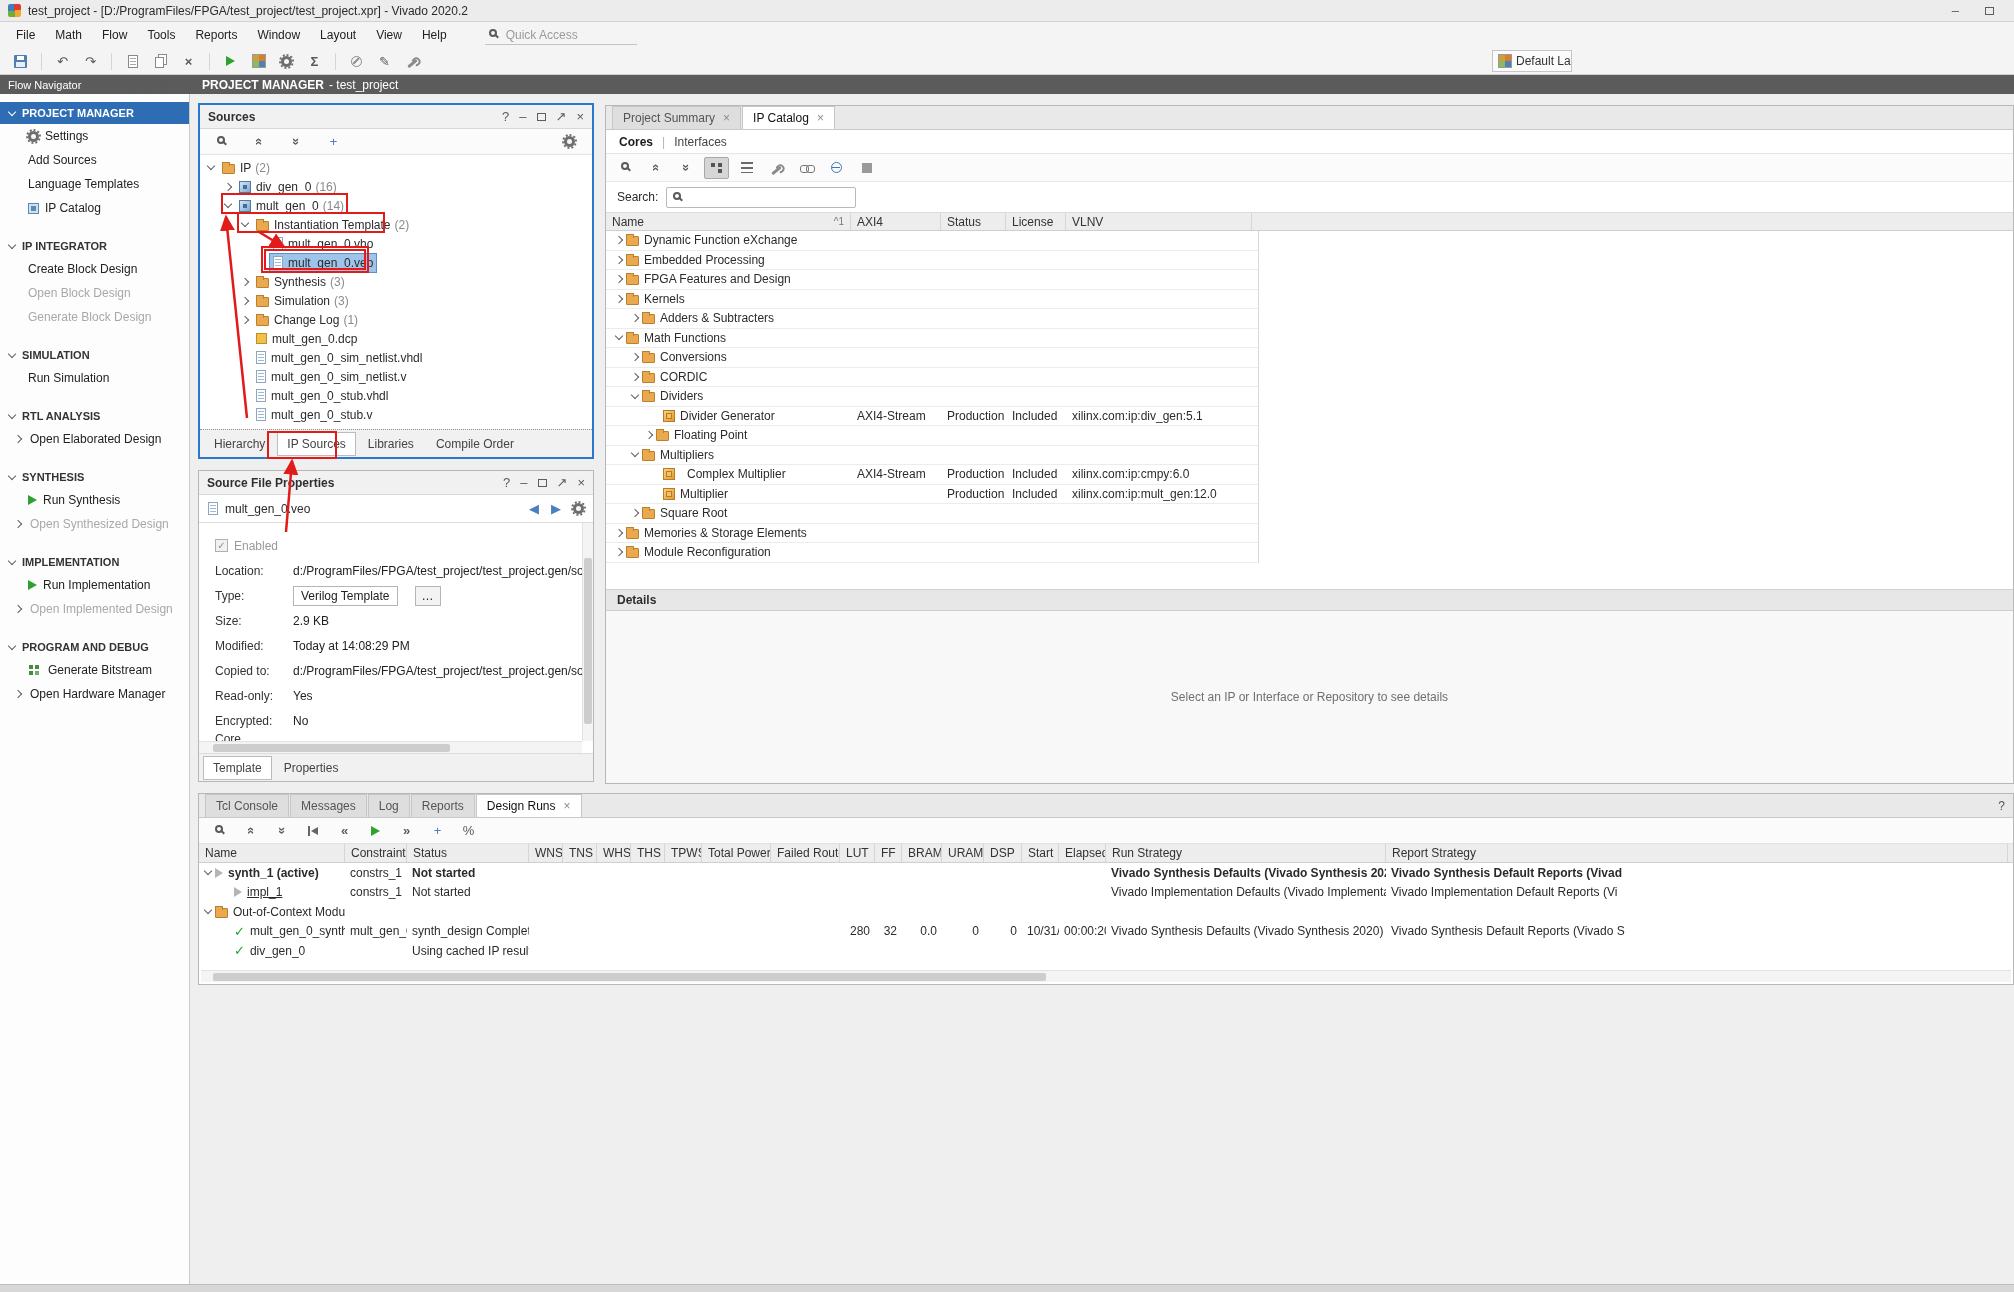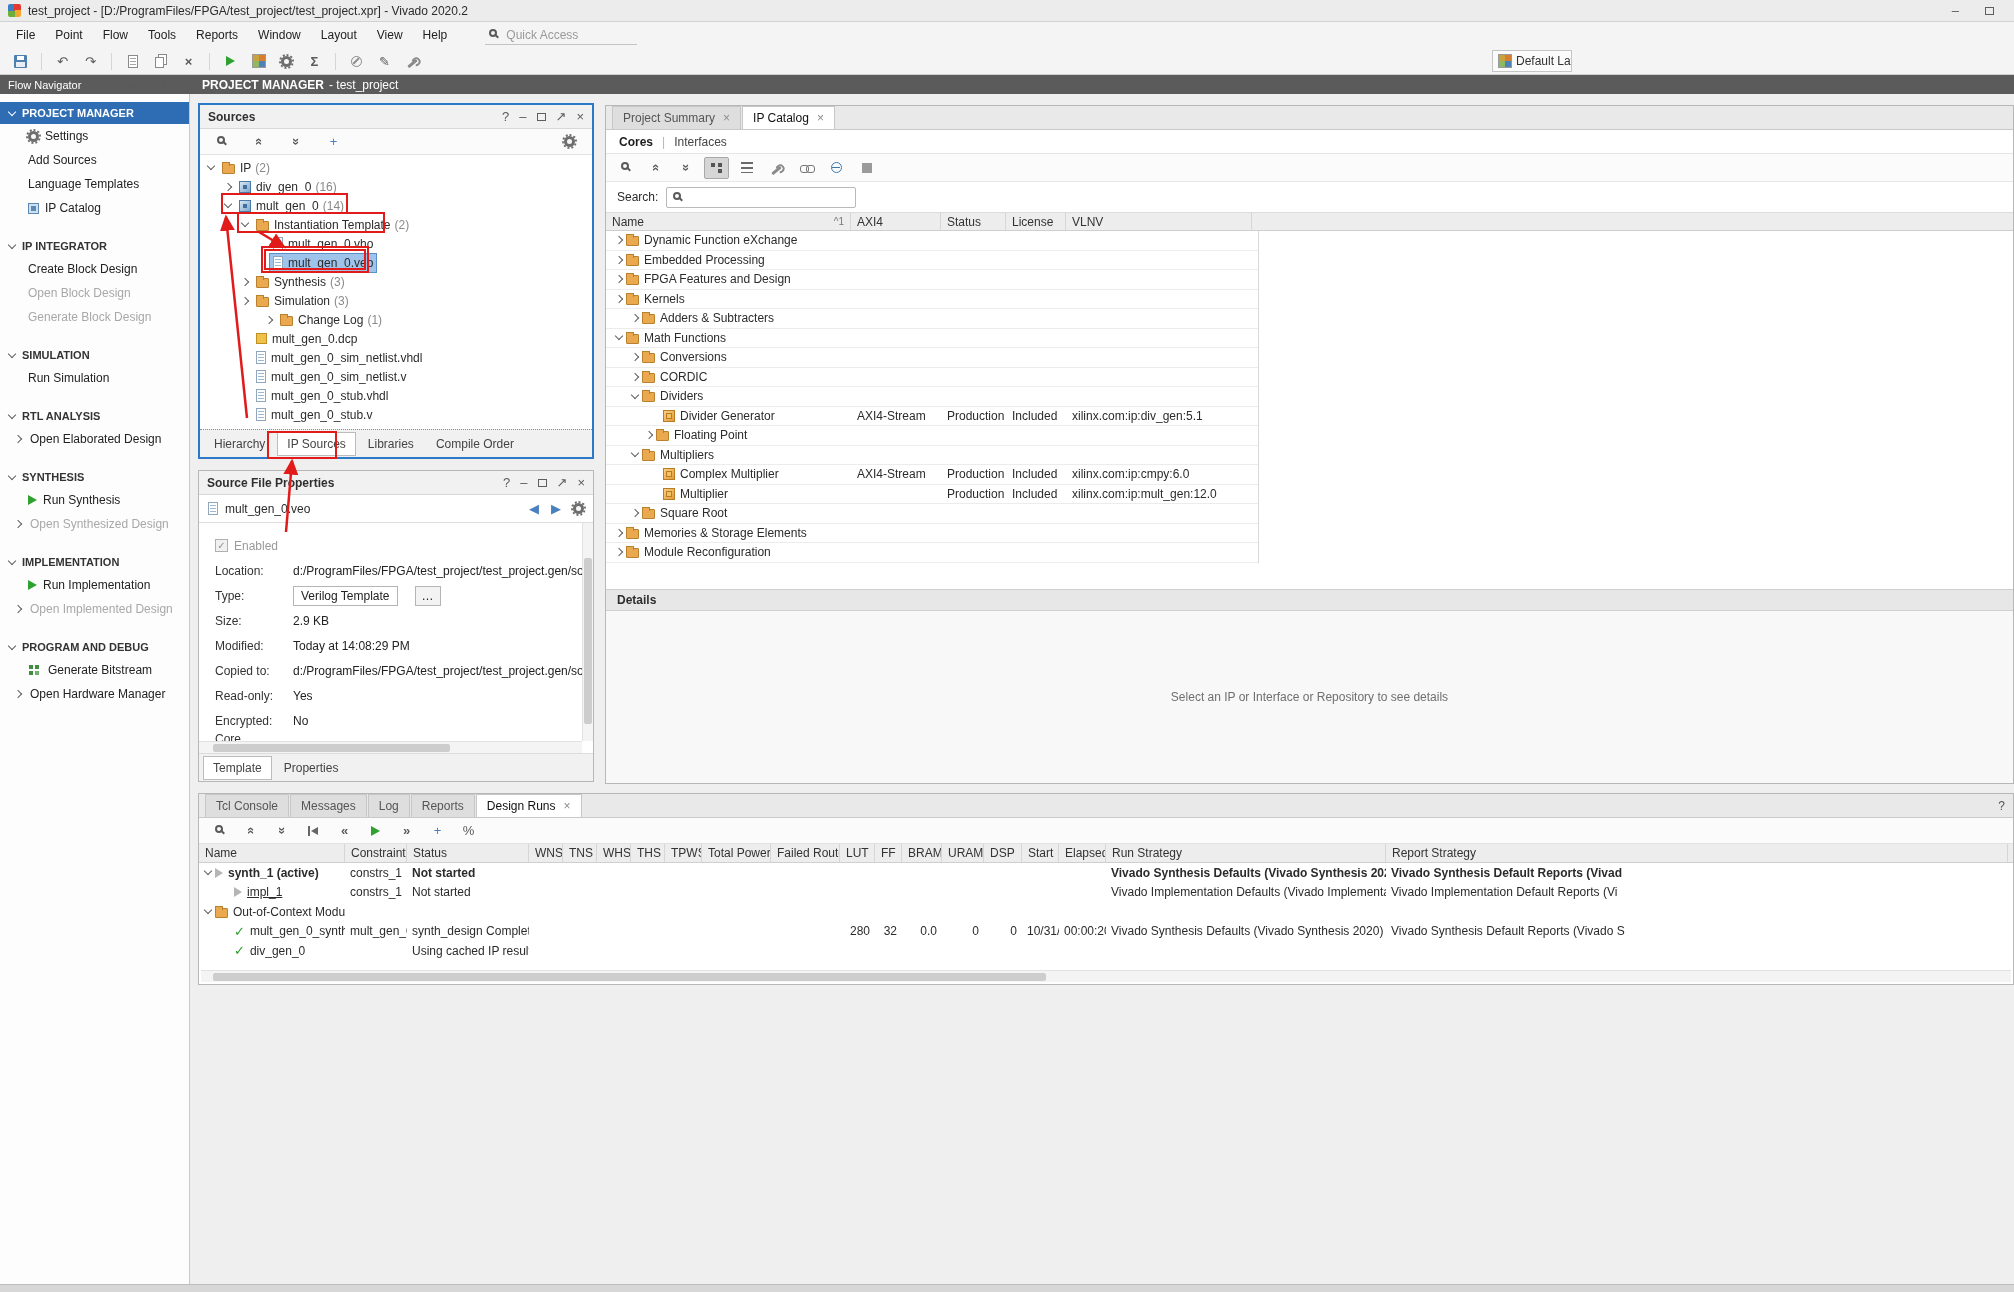--- a/index.html
+++ b/index.html
@@ -186,21 +186,21 @@
     <span class="title">test_project - [D:/ProgramFiles/FPGA/test_project/test_project.xpr] - Vivado 2020.2</span>
     <div class="win-controls">
       <span class="gly">–</span>
       <span class="winsq"></span>
     </div>
   </div>
 
   <div id="menubar">
     <div id="menu-items">
         <div class="menu-item">File</div>
-        <div class="menu-item">Point</div>
+        <div class="menu-item">Math</div>
         <div class="menu-item">Flow</div>
         <div class="menu-item">Tools</div>
         <div class="menu-item">Reports</div>
         <div class="menu-item">Window</div>
         <div class="menu-item">Layout</div>
         <div class="menu-item">View</div>
         <div class="menu-item">Help</div>
       </div>
     <div id="quick-access">
       <span class="ic ic-mag"></span>
@@ -448,21 +448,21 @@
           </span>
         </div>
         <div class="tree-row" style="padding-left: 42px;">
           <span class="chev right"></span>
           <span class="row-inner">
             <span class="ic ic-folder tree-ic"></span>
             <span>Simulation</span>
             <span class="count">(3)</span>
           </span>
         </div>
-        <div class="tree-row" style="padding-left: 66px;">
+        <div class="tree-row" style="padding-left: 42px;">
           <span class="chev right"></span>
           <span class="row-inner">
             <span class="ic ic-folder tree-ic"></span>
             <span>Change Log</span>
             <span class="count">(1)</span>
           </span>
         </div>
         <div class="tree-row" style="padding-left: 42px;">
           <span class="chev-sp"></span>
           <span class="row-inner">
@@ -781,21 +781,21 @@
           </span>
           <span class="ccell" style="width: 90px;"></span>
           <span class="ccell" style="width: 65px;"></span>
           <span class="ccell" style="width: 60px;"></span>
           <span class="ccell" style="width: 186px;"></span>
         </div>
         <div class="cat-row">
           <span class="ccell" style="width: 245px; padding-left: 42px;">
             <span class="chev-sp"></span>
             <span class="ic ic-ip-core" style="margin-left: 4px;"></span>
-            <span style="margin-left: 5px;">Complex Multiplier</span>
+            <span style="margin-left: 12px;">Complex Multiplier</span>
           </span>
           <span class="ccell" style="width: 90px;">AXI4-Stream</span>
           <span class="ccell" style="width: 65px;">Production</span>
           <span class="ccell" style="width: 60px;">Included</span>
           <span class="ccell" style="width: 186px;">xilinx.com:ip:cmpy:6.0</span>
         </div>
         <div class="cat-row">
           <span class="ccell" style="width: 245px; padding-left: 42px;">
             <span class="chev-sp"></span>
             <span class="ic ic-ip-core" style="margin-left: 4px;"></span>

